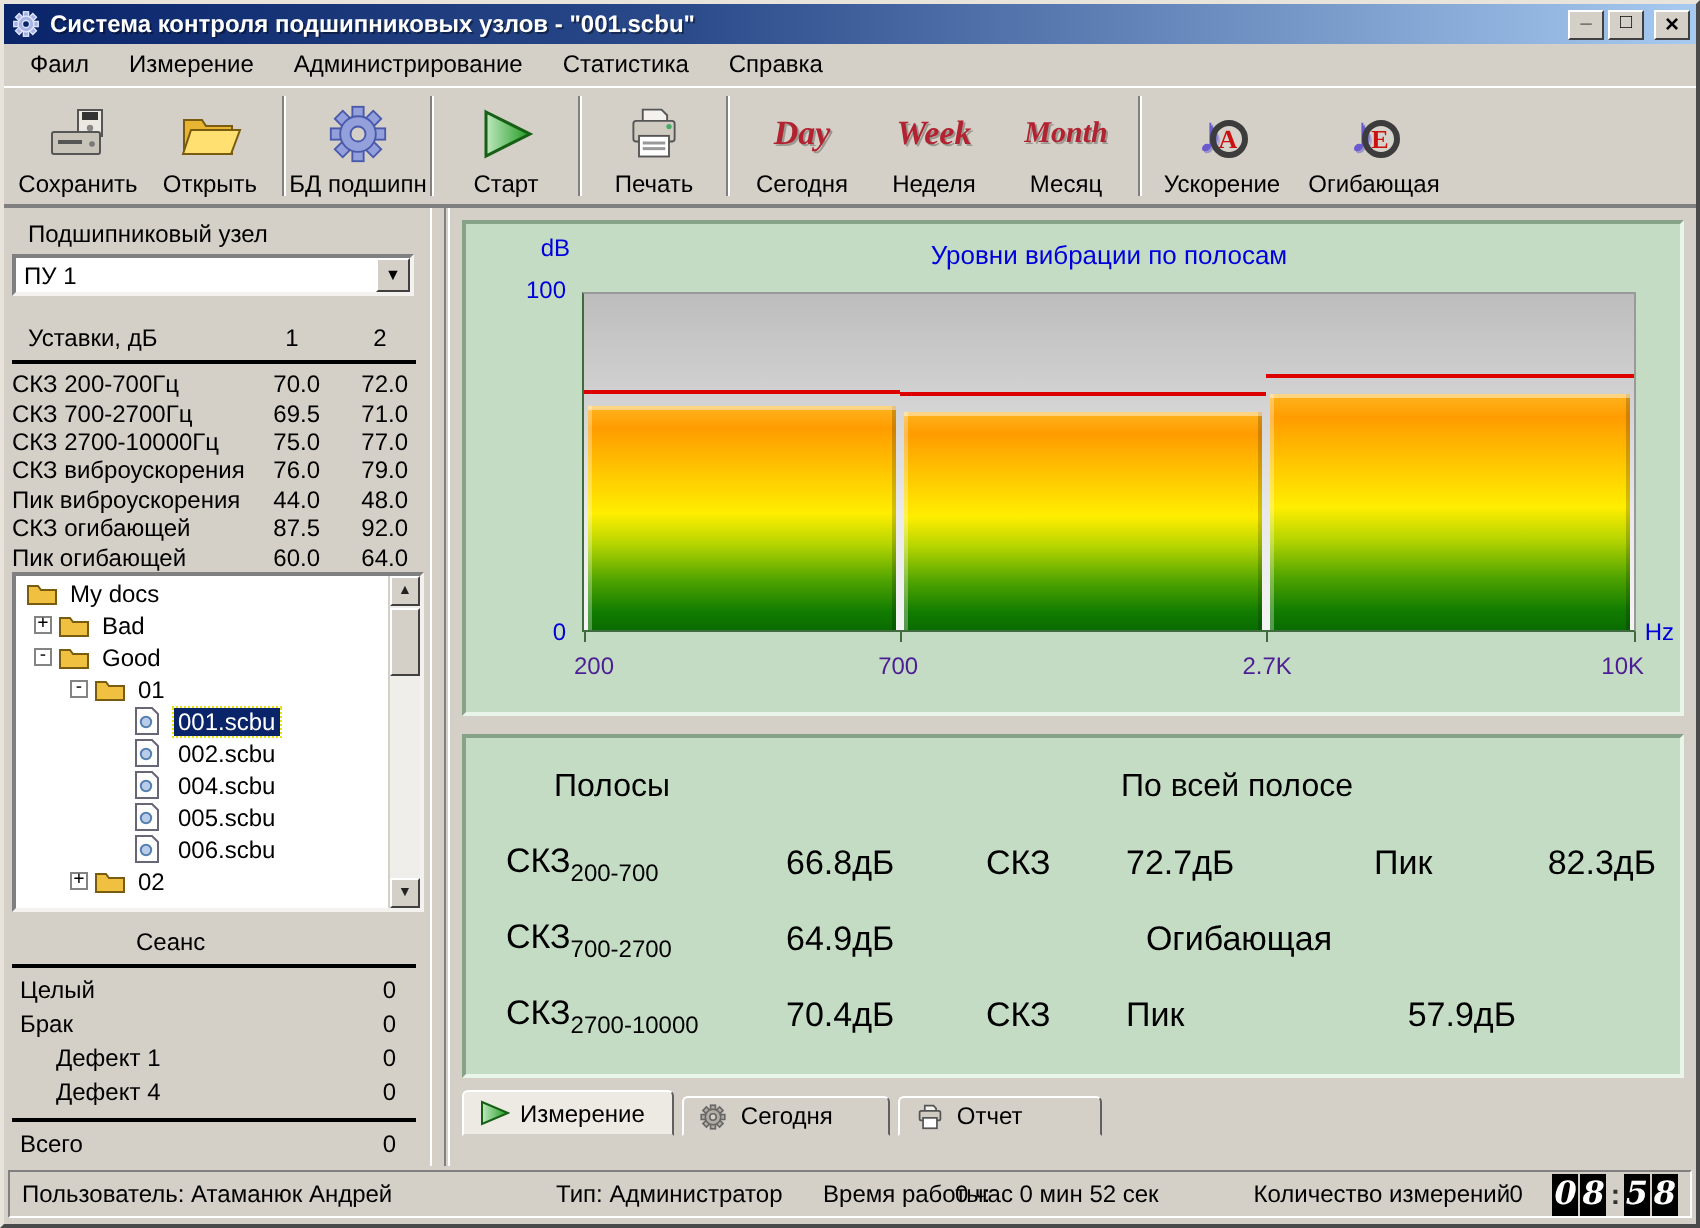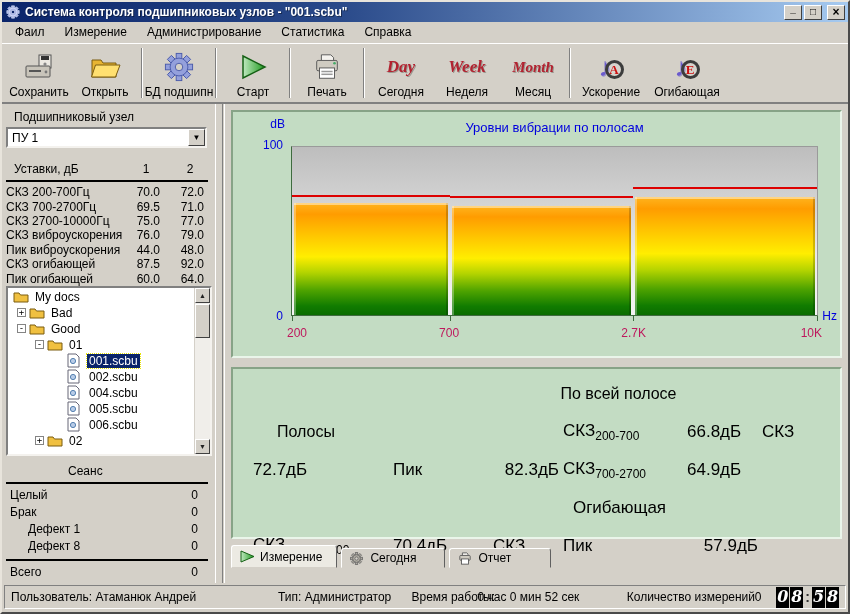--- a/index.html
+++ b/index.html
@@ -102,21 +102,21 @@
   .xlab-unit { right:3px; bottom:33px; }
   .plot { position:absolute; left:58px; top:34px; right:22px; bottom:40px;
     background:linear-gradient(180deg,#bdbdbd 0%,#e9e9e9 65%,#f4f4f4 100%);
     border:1px solid #9a9a9a; border-left:1px solid #3f6b3f; border-bottom:1px solid #3f6b3f; }
   .bar { position:absolute; bottom:0;
     background:linear-gradient(180deg,#ffb41e 0%,#ff9c00 10%,#ffc800 30%,#ffee00 48%,#b4d400 62%,#4ea300 78%,#117c00 92%,#0a6c00 100%);
     box-shadow:inset 0 2px 0 rgba(255,255,255,.45), inset 2px 0 0 rgba(255,255,255,.3), inset -2px 0 0 rgba(0,0,0,.18); }
   .thr { position:absolute; height:0; border-top:2px solid #dd0000; }
   .tm { position:absolute; bottom:-6px; width:1px; height:5px; background:#3f6b3f; }
   .xticks { position:absolute; left:58px; right:22px; bottom:16px; height:14px; }
-  .xt { position:absolute; color:#be185d; font-size:12px; white-space:nowrap; }
+  .xt { position:absolute; color:#4c1d95; font-size:12px; white-space:nowrap; }
   .xt-first { transform:translateX(-4px); }
   .xt-mid { transform:translateX(-50%); }
   .xt-last { transform:translateX(calc(-100% + 4px)); }
 
   
   .results { height:172px; margin-top:9px; display:grid;
     grid-template-columns:140px 100px 70px 124px 75px auto;
     grid-auto-rows:38px; align-items:center; padding:6px 8px 0 20px; font-size:17px; }
   .res-head { font-size:16px; }
   .res-bands-head { grid-column:1 / 3; padding-left:24px; }
@@ -463,21 +463,21 @@
         </div>
         <div class="sess-row">
           <span class="s-label">Брак</span>
             <span class="s-val">0</span>
         </div>
         <div class="sess-row">
           <span class="s-label indent">Дефект 1</span>
             <span class="s-val">0</span>
         </div>
         <div class="sess-row">
-          <span class="s-label indent">Дефект 8</span>
+          <span class="s-label indent">Дефект 4</span>
             <span class="s-val">0</span>
         </div>
         <div class="thickline" style="margin-top:4px"></div>
         <div class="sess-row">
           <span class="s-label">Всего</span>
             <span class="s-val">0</span>
         </div>
       </div>
     </div>
 
@@ -505,22 +505,22 @@
         </div>
         <div class="xticks">
           <span class="xt xt-first" style="left: 0%;">200</span>
           <span class="xt xt-mid" style="left: 30%;">700</span>
           <span class="xt xt-mid" style="left: 65%;">2.7K</span>
           <span class="xt xt-last" style="left: 100%;">10K</span>
         </div>
       </div>
 
       <div class="greenpanel results">
+        <div class="res-head res-bands-head">Полосы</div>
         <div class="res-head res-overall-head">По всей полосе</div>
-        <div class="res-head res-bands-head">Полосы</div>
         <div></div>
 
         <div class="res-band"><span>СКЗ</span><sub>200-700</sub></div>
         <div class="res-val">66.8дБ</div>
         <div>СКЗ</div>
         <div class="res-val">72.7дБ</div>
         <div>Пик</div>
         <div class="res-val res-peak-val">82.3дБ</div>
 
         <div class="res-band"><span>СКЗ</span><sub>700-2700</sub></div>

